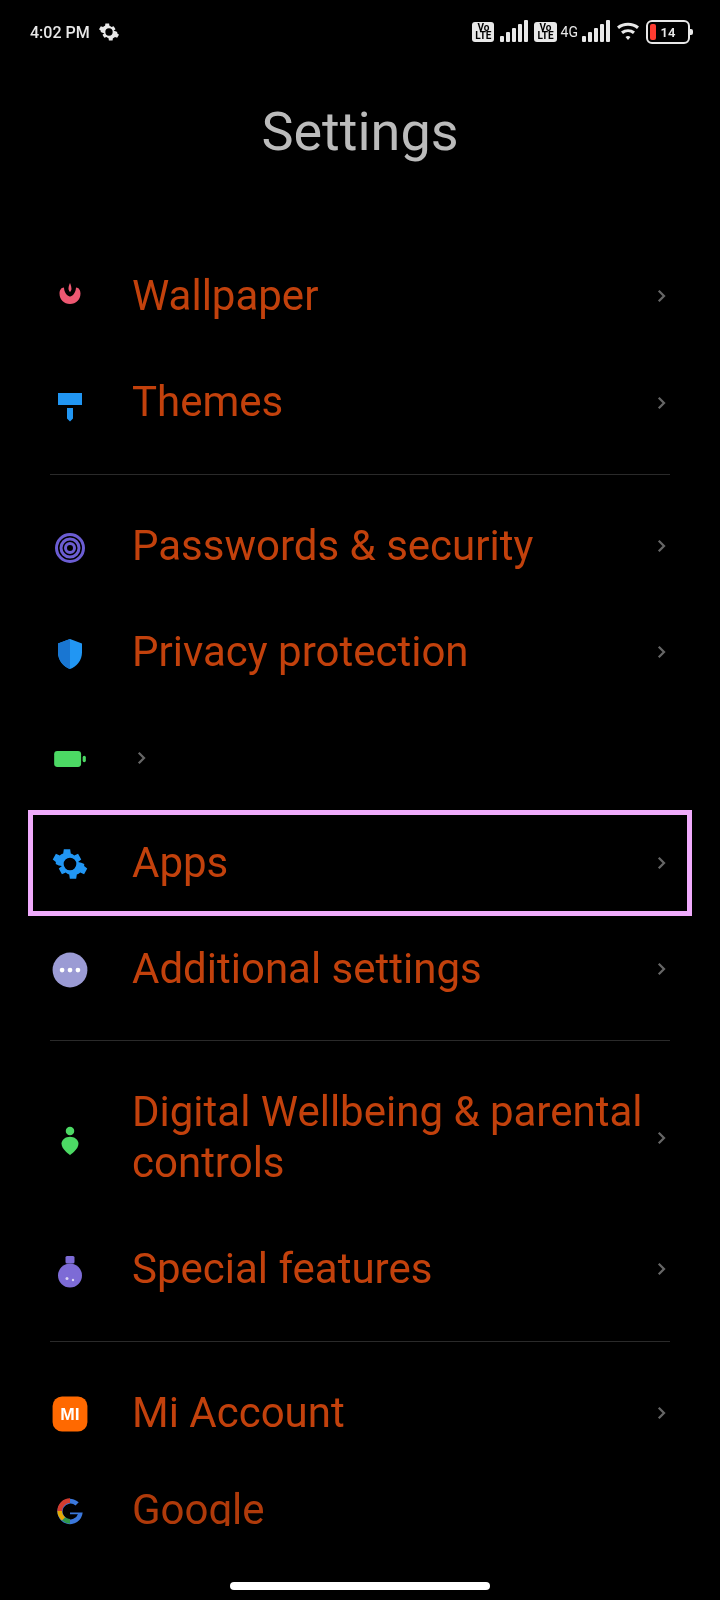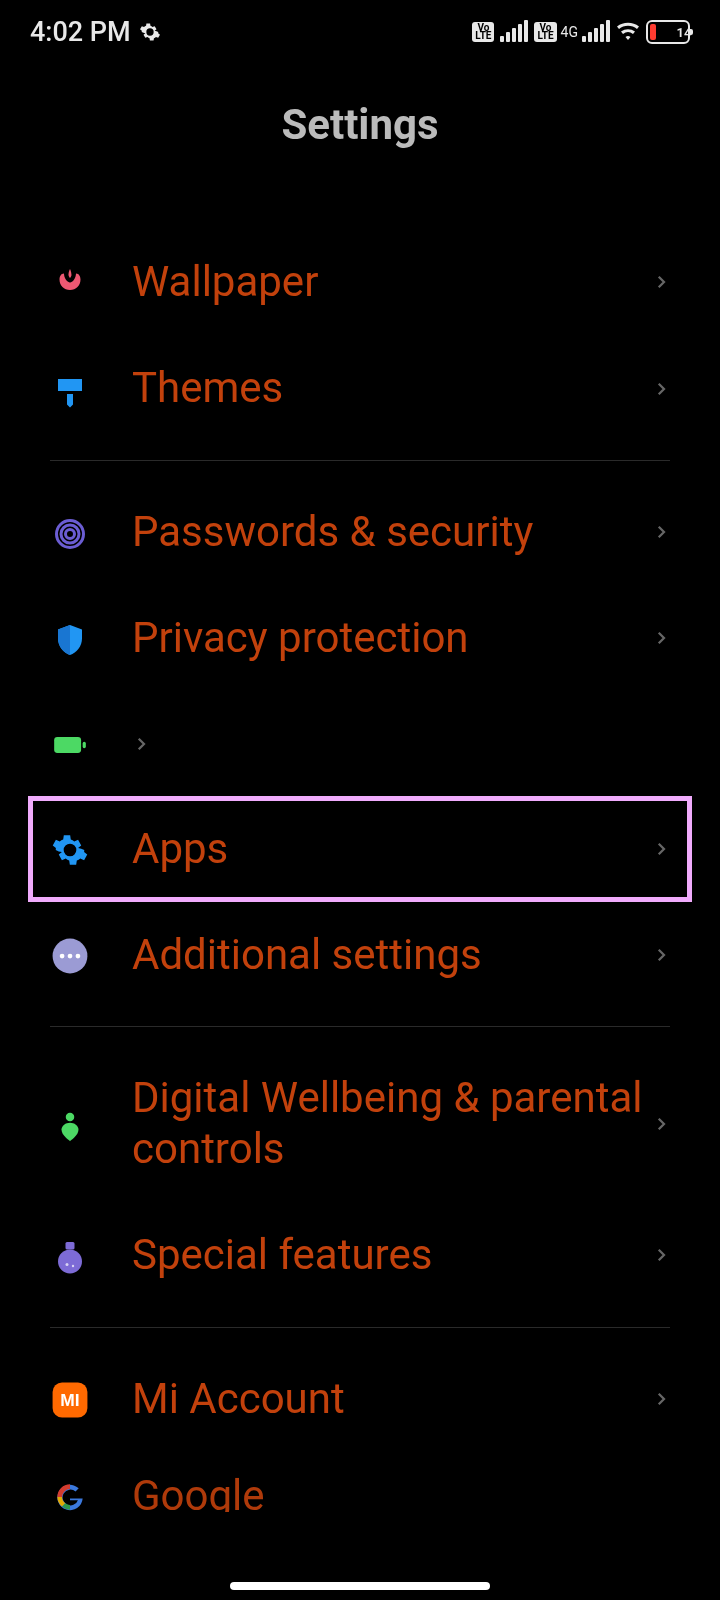--- a/index.html
+++ b/index.html
@@ -20,21 +20,21 @@
       display: flex;
       justify-content: space-between;
       align-items: center;
       padding: 12px 30px 8px 30px;
       height: 60px;
     }
     .status-left {
       display: flex;
       align-items: center;
       gap: 8px;
-      font-size: 27px;
+      font-size: 16px;
       font-weight: 500;
       color: #e8e8e8;
       justify-content: center;
     }
     .status-right {
       display: flex;
       align-items: center;
       gap: 6px;
     }
     .gear-small {
@@ -103,26 +103,26 @@
       width: 18%;
       border-radius: 2px;
     }
     .battery-text {
       position: absolute;
       width: 100%;
       text-align: center;
       font-size: 13px;
       font-weight: 600;
       color: #e8e8e8;
-      left: 16px;
+      left: 0;
     }
     .page-title {
       text-align: center;
-      font-size: 42px;
-      font-weight: 700;
+      font-size: 54px;
+      font-weight: 400;
       color: #bbbbbb;
       margin-top: 40px;
       margin-bottom: 80px;
     }
     .settings-list {
       padding: 0;
     }
     .setting-item {
       display: flex;
       align-items: center;

